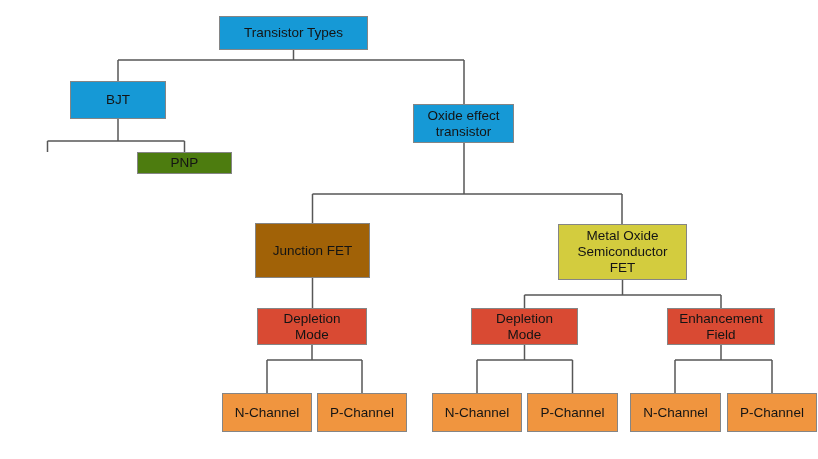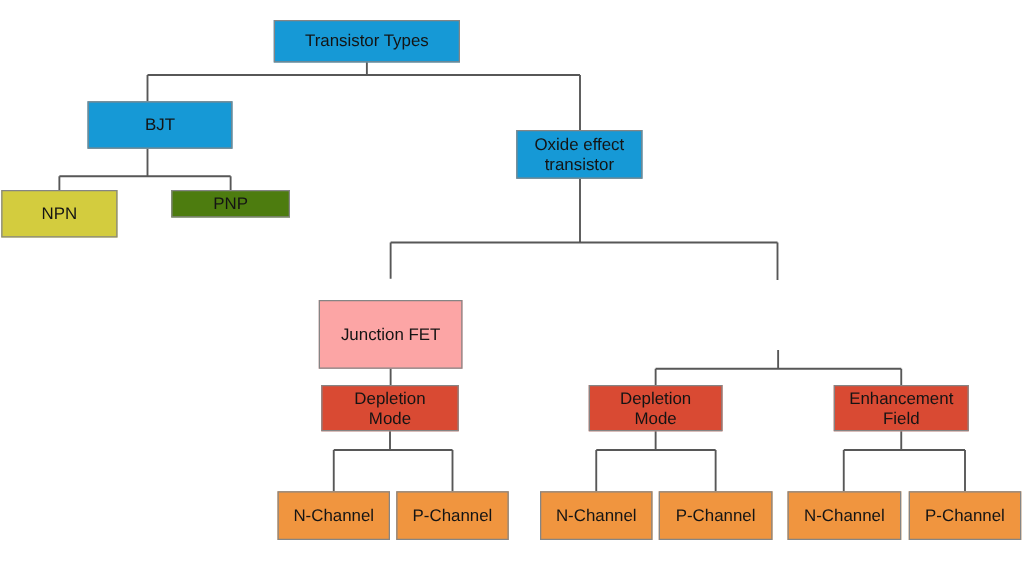--- a/index.html
+++ b/index.html
@@ -56,31 +56,33 @@
     <path d="M464 143 V194 M312.5 194 H622 M312.5 194 V223 M622 194 V224"></path>
     <path d="M312.5 278 V308"></path>
     <path d="M312 345 V360 M267 360 H362 M267 360 V393 M362 360 V393"></path>
     <path d="M622.5 280 V295 M524.5 295 H721 M524.5 295 V308 M721 295 V308"></path>
     <path d="M524.5 345 V360 M477 360 H572.5 M477 360 V393 M572.5 360 V393"></path>
     <path d="M721 345 V360 M675 360 H772 M675 360 V393 M772 360 V393"></path>
   </svg>
 
   <div class="node" style="left: 219px; top: 3px; width: 149px; height: 34px; background-color: rgb(22, 153, 214); margin-top: 13px;">Transistor Types</div>
 
-  <div class="node" style="left: 70px; top: 81px; width: 116px; height: 38px; background-color: rgb(22, 153, 214);">BJT</div>
+  <div class="node" style="left: 70px; top: 81px; width: 96px; height: 38px; background-color: rgb(22, 153, 214);">BJT</div>
 
   <div class="node" style="left: 413px; top: 104px; width: 101px; height: 39px; background-color: rgb(22, 153, 214);">Oxide effect
 transistor</div>
 
-  <div class="node" style="left: 1px; top: 152px; width: 93px; height: 38px; background-color: rgb(211, 204, 62);">NPN</div>
 
   <div class="node" style="left: 137px; top: 152px; width: 95px; height: 22px; background-color: #4d7c0f;">PNP</div>
 
-  <div class="node" style="left: 255px; top: 240px; width: 115px; height: 55px; background-color: #fca5a5;">Junction FET</div>
+  <div class="node" style="left: 255px; top: 223px; width: 115px; height: 55px; background-color: #a16207;">Junction FET</div>
 
+  <div class="node" style="left: 558px; top: 224px; width: 129px; height: 56px; background-color: rgb(211, 204, 62);">Metal Oxide
+Semiconductor
+FET</div>
 
   <div class="node" style="left: 257px; top: 308px; width: 110px; height: 37px; background-color: rgb(217, 74, 51);">Depletion
 Mode</div>
 
   <div class="node" style="left: 471px; top: 308px; width: 107px; height: 37px; background-color: rgb(217, 74, 51);">Depletion
 Mode</div>
 
   <div class="node" style="left: 667px; top: 308px; width: 108px; height: 37px; background-color: rgb(217, 74, 51);">Enhancement
 Field</div>
 

